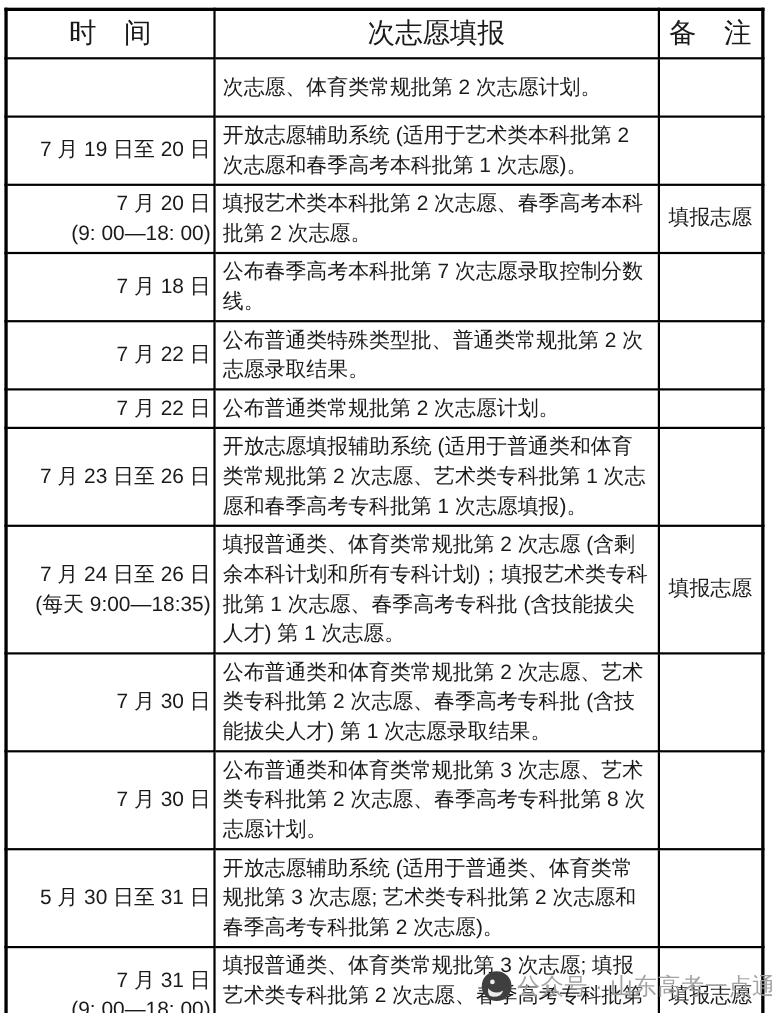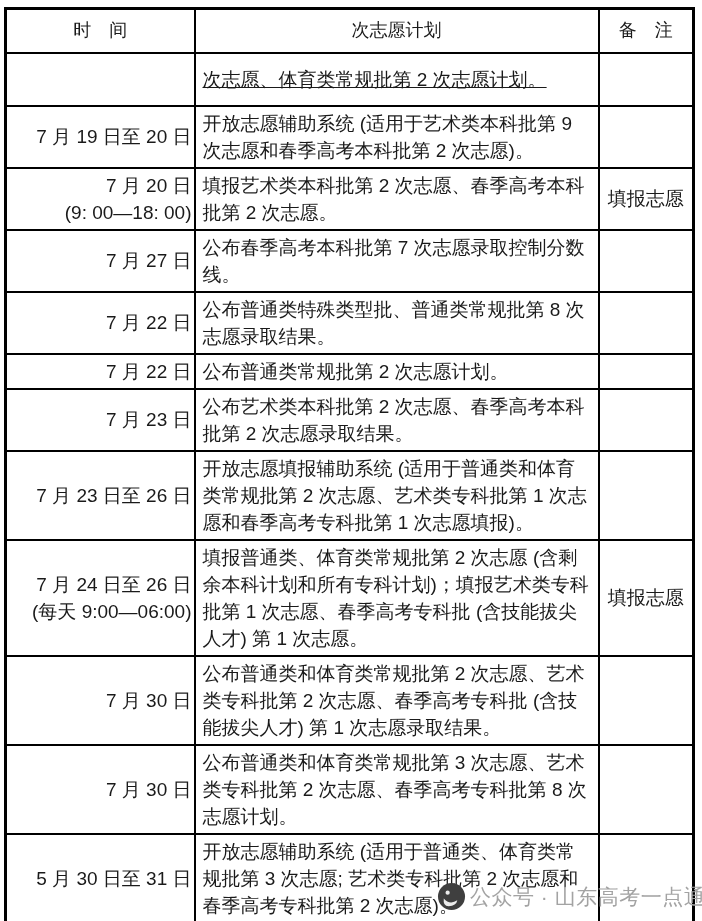--- a/index.html
+++ b/index.html
@@ -36,21 +36,21 @@
     font-weight: normal;
     overflow: hidden;
     box-sizing: border-box;
   }
   col.c-time   { width: 189px; }
   col.c-work   { width: 404px; }
   col.c-remark { width: 95px;  }
   .cell-head {
     text-align: center;
     height: 44px;
-    font-size: 18px;
+    font-size: 25px;
   }
   .cell-time {
     text-align: right;
     white-space: pre-line;
     padding: 2px 2px;
   }
   .cell-content {
     text-align: left;
     padding: 3px 7px 3px 7px;
   }
@@ -87,70 +87,65 @@
   <div class="table-wrap">
     <table class="schedule">
       <colgroup>
         <col class="c-time">
         <col class="c-work">
         <col class="c-remark">
       </colgroup>
       <thead>
         <tr>
           <th class="cell-head">时　间</th>
-          <th class="cell-head">次志愿计划</th>
+          <th class="cell-head">次志愿填报</th>
           <th class="cell-head">备　注</th>
         </tr>
       </thead>
       <tbody>
 
-      <tr style="height: 53px; text-decoration: underline;">
+      <tr style="height: 53px;">
             <td class="cell-time"></td>
             <td class="cell-content">次志愿、体育类常规批第 2 次志愿计划。</td>
             <td class="cell-remark"></td>
           </tr>
           <tr style="height: 51px;">
             <td class="cell-time">7 月 19 日至 20 日</td>
-            <td class="cell-content">开放志愿辅助系统 (适用于艺术类本科批第 9 次志愿和春季高考本科批第 2 次志愿)。</td>
+            <td class="cell-content">开放志愿辅助系统 (适用于艺术类本科批第 2 次志愿和春季高考本科批第 1 次志愿)。</td>
             <td class="cell-remark"></td>
           </tr>
           <tr style="height: 55px;">
             <td class="cell-time">7 月 20 日
 (9: 00—18: 00)</td>
             <td class="cell-content">填报艺术类本科批第 2 次志愿、春季高考本科批第 2 次志愿。</td>
             <td class="cell-remark">填报志愿</td>
           </tr>
           <tr style="height: 30px;">
-            <td class="cell-time">7 月 27 日</td>
+            <td class="cell-time">7 月 18 日</td>
             <td class="cell-content">公布春季高考本科批第 7 次志愿录取控制分数线。</td>
             <td class="cell-remark"></td>
           </tr>
           <tr style="height: 54px;">
             <td class="cell-time">7 月 22 日</td>
-            <td class="cell-content">公布普通类特殊类型批、普通类常规批第 8 次志愿录取结果。</td>
+            <td class="cell-content">公布普通类特殊类型批、普通类常规批第 2 次志愿录取结果。</td>
             <td class="cell-remark"></td>
           </tr>
           <tr style="height: 33px;">
             <td class="cell-time">7 月 22 日</td>
             <td class="cell-content">公布普通类常规批第 2 次志愿计划。</td>
-            <td class="cell-remark"></td>
-          </tr>
-          <tr style="height: 53px;">
-            <td class="cell-time">7 月 23 日</td>
-            <td class="cell-content">公布艺术类本科批第 2 次志愿、春季高考本科批第 2 次志愿录取结果。</td>
             <td class="cell-remark"></td>
           </tr>
           <tr style="height: 75px;">
             <td class="cell-time">7 月 23 日至 26 日</td>
             <td class="cell-content">开放志愿填报辅助系统 (适用于普通类和体育类常规批第 2 次志愿、艺术类专科批第 1 次志愿和春季高考专科批第 1 次志愿填报)。</td>
             <td class="cell-remark"></td>
           </tr>
           <tr style="height: 75px;">
             <td class="cell-time">7 月 24 日至 26 日
-(每天 9:00—06:00)</td>
+(每天 9:00—18:35)</td>
             <td class="cell-content">填报普通类、体育类常规批第 2 次志愿 (含剩余本科计划和所有专科计划)；填报艺术类专科批第 1 次志愿、春季高考专科批 (含技能拔尖人才) 第 1 次志愿。</td>
             <td class="cell-remark">填报志愿</td>
           </tr>
           <tr style="height: 84px;">
             <td class="cell-time">7 月 30 日</td>
             <td class="cell-content">公布普通类和体育类常规批第 2 次志愿、艺术类专科批第 2 次志愿、春季高考专科批 (含技能拔尖人才) 第 1 次志愿录取结果。</td>
             <td class="cell-remark"></td>
           </tr>
           <tr style="height: 70px;">
             <td class="cell-time">7 月 30 日</td>

